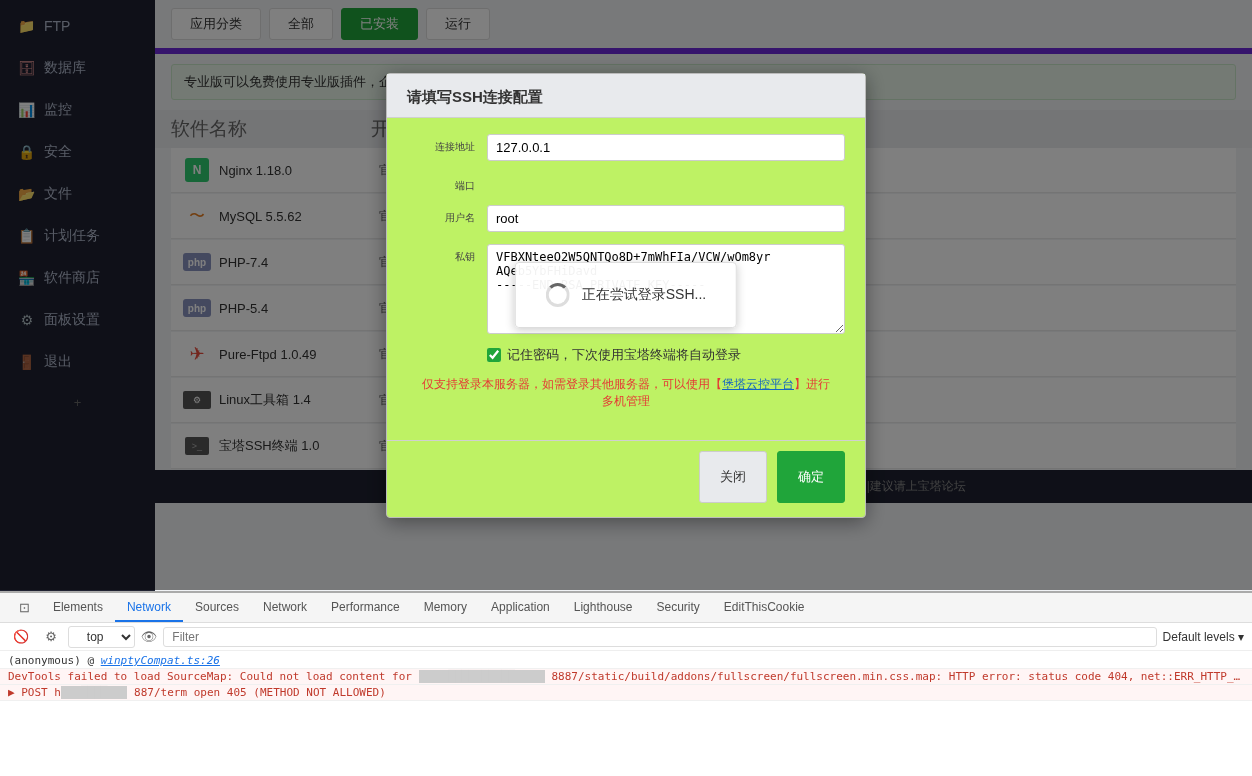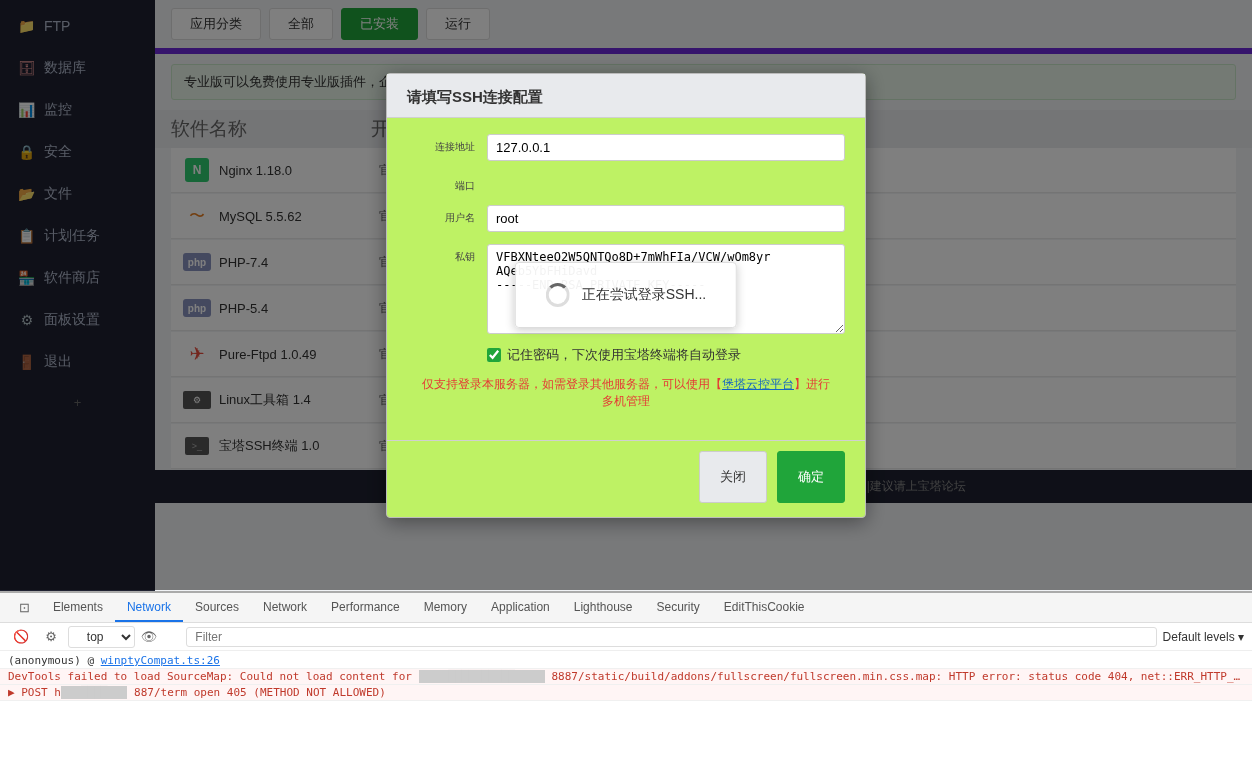--- a/index.html
+++ b/index.html
@@ -80,28 +80,28 @@
     .devtools { background: #fff; border-top: 2px solid #aaa; height: 185px; display: flex; flex-direction: column; }
     .devtools-tabs { display: flex; align-items: center; border-bottom: 1px solid #ddd; background: #f5f5f5; padding: 0 8px; gap: 0; height: 30px; }
     .devtools-tab { padding: 6px 12px; font-size: 12px; color: #555; cursor: pointer; border-bottom: 2px solid transparent; white-space: nowrap; }
     .devtools-tab.active { color: #1a73e8; border-bottom: 2px solid #1a73e8; }
     .devtools-icons { display: flex; align-items: center; gap: 6px; padding: 0 6px; }
     .devtools-icon { font-size: 13px; color: #666; cursor: pointer; padding: 3px 5px; }
 
     .devtools-toolbar { display: flex; align-items: center; border-bottom: 1px solid #eee; padding: 3px 8px; gap: 6px; height: 28px; }
     .toolbar-select { font-size: 12px; padding: 2px 14px; border: 1px solid #ddd; border-radius: 3px; background: #fff; color: #333; }
     .toolbar-eye { font-size: 13px; color: #666; cursor: pointer; }
-    .filter-input { flex: 1; padding: 2px 8px; font-size: 12px; border: 1px solid #ddd; border-radius: 3px; background: #fff; margin-left: 23px; }
+    .filter-input { flex: 1; padding: 2px 8px; font-size: 12px; border: 1px solid #ddd; border-radius: 3px; background: #fff; }
     .default-levels { font-size: 12px; color: #333; display: flex; align-items: center; gap: 4px; }
 
     .console-output { flex: 1; overflow-y: auto; background: #fff; padding: 2px 0; font-family: monospace; font-size: 11px; }
     .console-line { padding: 1px 8px; border-bottom: 1px solid #f0f0f0; color: #333; white-space: nowrap; overflow: hidden; text-overflow: ellipsis; }
     .console-line.anon { color: #333; }
     .console-line.error { color: #c0392b; background: #fff5f5; }
-    .console-line a { color: #1a73e8; text-decoration: underline; cursor: pointer; }
+    .console-line a { color: #1a73e8; text-decoration: underline; cursor: pointer; font-style: italic; }
     .console-line .method-not-allowed { color: #c0392b; }
 
     
     .icon-ftp { color: #4fc3f7; }
     .icon-db { color: #ef9a9a; }
     .icon-monitor { color: #a5d6a7; }
     .icon-security { color: #ce93d8; }
     .icon-file { color: #80cbc4; }
     .icon-task { color: #ffcc02; }
     .icon-shop { color: #4db6ac; }

